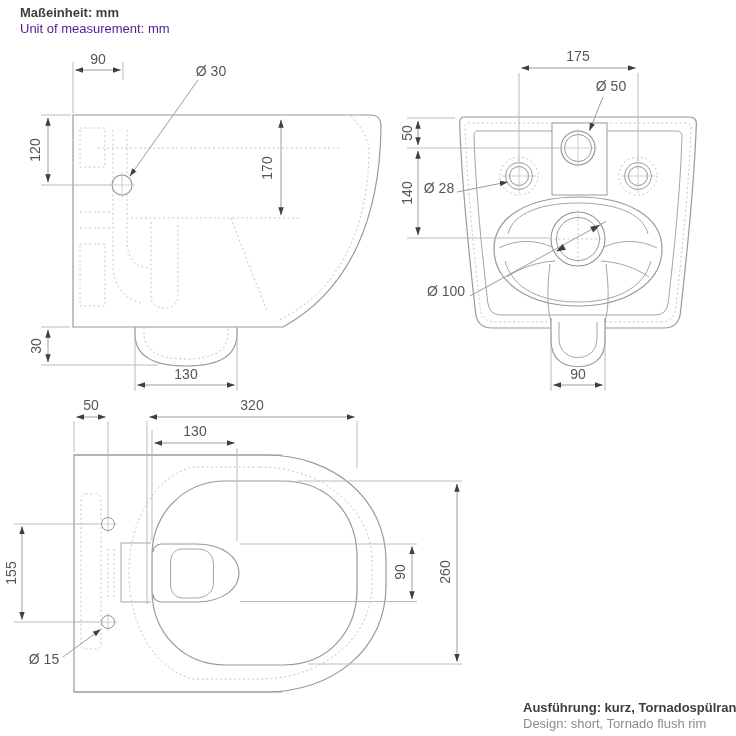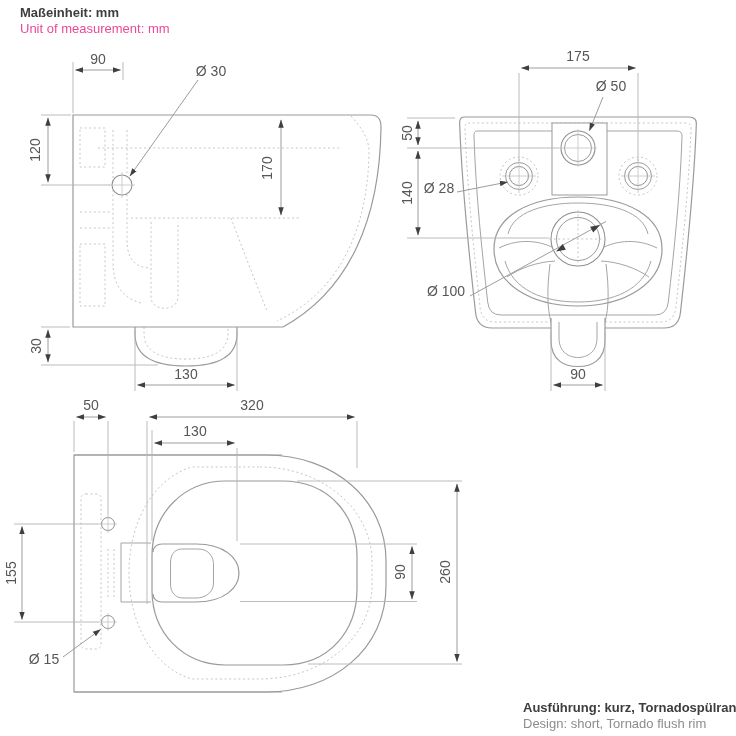--- a/index.html
+++ b/index.html
@@ -1,20 +1,20 @@
 <!DOCTYPE html>
 <html><head>
 <meta charset="utf-8">
 <style>
   html,body{margin:0;padding:0;background:#fff;}
   .canvas{position:relative;width:736px;height:736px;background:#ffffff;overflow:hidden;
           font-family:"Liberation Sans",sans-serif;}
   .hdr{position:absolute;left:20px;top:5px;line-height:16px;}
   .hdr .t{font-size:13px;font-weight:bold;color:#3d3d3d;}
-  .hdr .s{font-size:13px;color:#ec4899;}
+  .hdr .s{font-size:13px;color:#4c1d95;}
   .ftr{position:absolute;left:523px;top:700px;line-height:16px;white-space:nowrap;}
   .ftr .t{font-size:13px;font-weight:bold;color:#3d3d3d;}
   .ftr .s{font-size:13px;color:#8c8c8c;}
   svg.draw{position:absolute;left:0;top:0;}
   svg.draw text{font-family:"Liberation Sans",sans-serif;font-size:14px;fill:#565656;}
   .ol{fill:none;stroke:#9a9a9a;stroke-width:1.2;}
   .ol2{fill:none;stroke:#a5a5a5;stroke-width:1;}
   .hid{fill:none;stroke:#c6c6c6;stroke-width:1;stroke-dasharray:2 2.6;}
   .ext{fill:none;stroke:#b3b3b3;stroke-width:0.9;}
   .dim{fill:none;stroke:#9c9c9c;stroke-width:1;}

